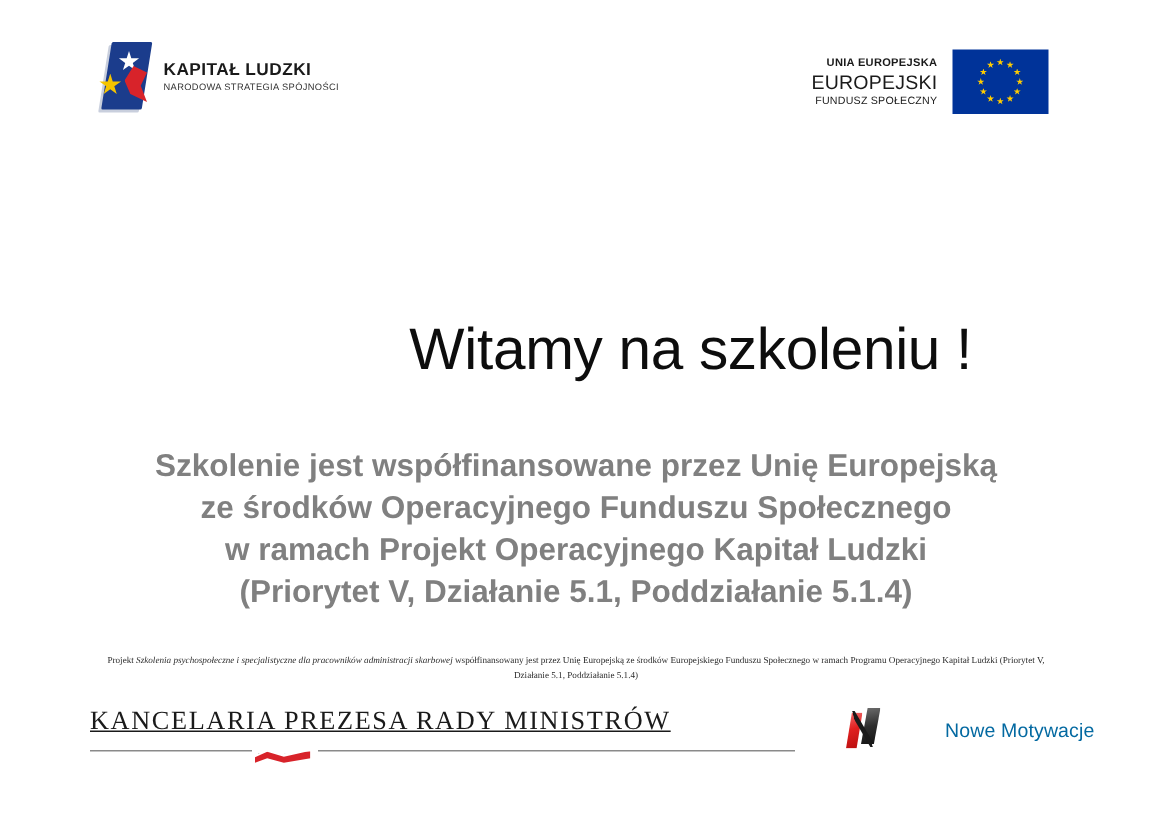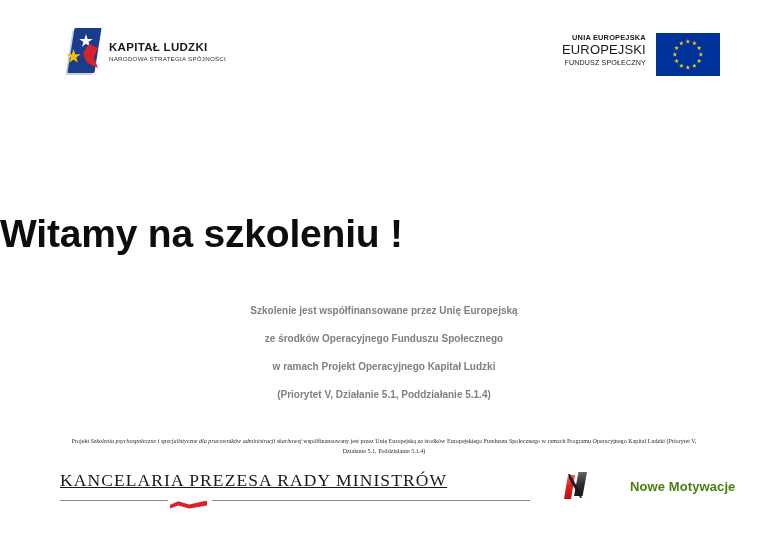--- a/index.html
+++ b/index.html
@@ -103,23 +103,24 @@
     font-size: 6.2px;
     letter-spacing: 0.25px;
     color: #333333;
     margin-top: 2.5px;
     white-space: nowrap;
   }
 
   
   .eu-logo {
     position: absolute;
-    left: 562px;
+    left: 541px;
     top: 33px;
     display: flex;
+    align-items: center;
     gap: 10px;
   }
   .eu-text {
     text-align: right;
     line-height: 1.25;
     color: #1a1a1a;
   }
   .eu-line1 {
     font-size: 7.4px;
     font-weight: bold;
@@ -150,36 +151,36 @@
     background: #ffcc00;
     clip-path: polygon(50% 0%, 61% 35%, 98% 35%, 68% 57%, 79% 91%, 50% 70%, 21% 91%, 32% 57%, 2% 35%, 39% 35%);
   }
 
   
   .main-title {
     position: absolute;
     top: 212px;
     left: 0;
     width: 648px;
-    text-align: left;
+    text-align: right;
     font-size: 39px;
-    font-weight: bold;
+    font-weight: normal;
     color: #0d0d0d;
     letter-spacing: -0.2px;
   }
 
   
   .subtitle {
     position: absolute;
     top: 297px;
     left: 0;
     width: 768px;
     text-align: center;
     color: #808080;
-    font-size: 10px;
+    font-size: 21px;
     font-weight: bold;
     line-height: 28px;
   }
   .subtitle div { white-space: nowrap; }
 
   
   .fineprint {
     position: absolute;
     top: 437px;
     left: 64px;
@@ -276,22 +277,22 @@
   .nm-mark .nm-bar {
     position: absolute;
     left: 8px; top: 2px;
     width: 8px; height: 24px;
     background: #1a1a1a;
     transform: skewX(14deg);
     clip-path: polygon(0% 0%, 22% 0%, 100% 78%, 100% 100%, 78% 100%, 0% 22%);
   }
   .nm-text {
     font-size: 13px;
-    font-weight: bold;
-    color: #4d7c0f;
+    font-weight: normal;
+    color: #0369a1;
     white-space: nowrap;
     letter-spacing: 0.1px;
     padding-left: 32px;
   }
 </style>
 </head>
 <body>
 
 <div class="slide">
 

